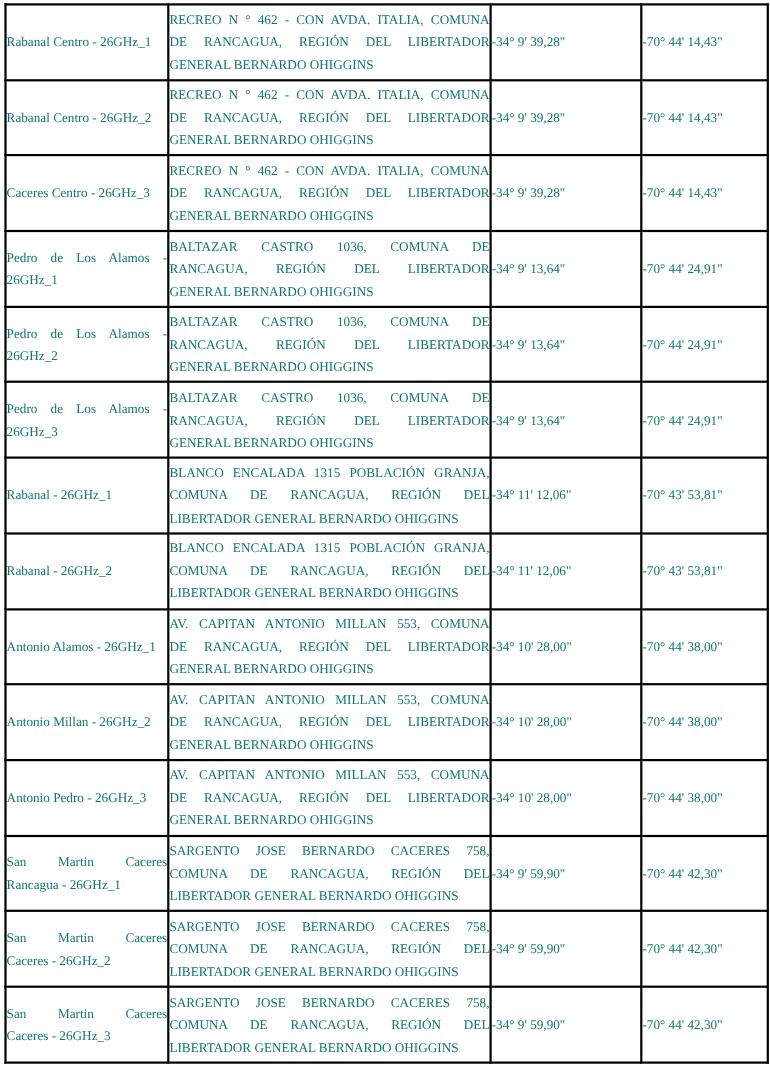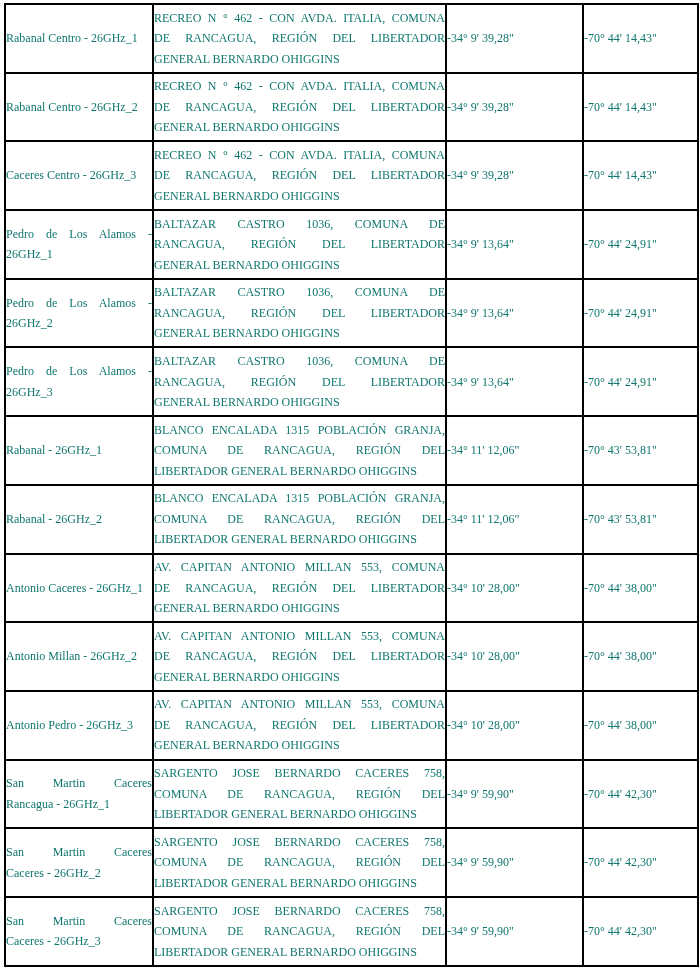--- a/index.html
+++ b/index.html
@@ -184,21 +184,21 @@
         </td>
         <td class="col-lat">
           <div class="line">-34° 11' 12,06"</div>
         </td>
         <td class="col-lon">
           <div class="line">-70° 43' 53,81"</div>
         </td>
       </tr>
       <tr>
         <td class="col-name">
-          <div class="line">Antonio Caceres - 26GHz_1</div>
+          <div class="line">Antonio Alamos - 26GHz_1</div>
         </td>
         <td class="col-address">
           <div class="line jl">AV. CAPITAN ANTONIO MILLAN 553, COMUNA</div>
           <div class="line jl">DE RANCAGUA, REGIÓN DEL LIBERTADOR</div>
           <div class="line">GENERAL BERNARDO OHIGGINS</div>
         </td>
         <td class="col-lat">
           <div class="line">-34° 10' 28,00"</div>
         </td>
         <td class="col-lon">

